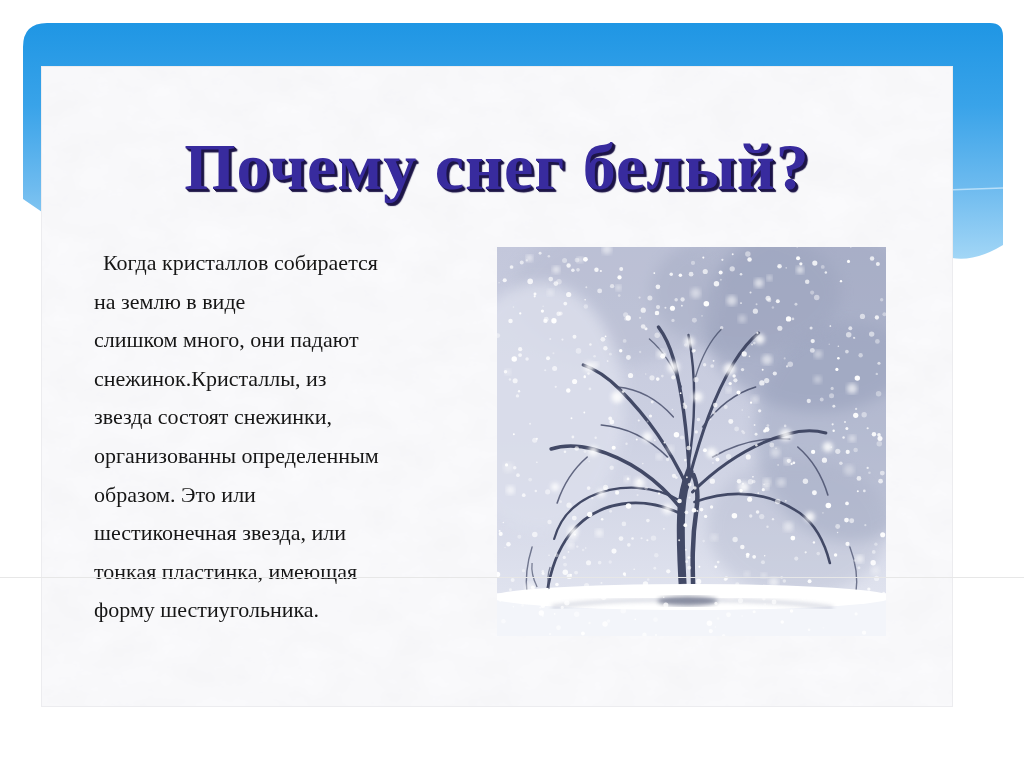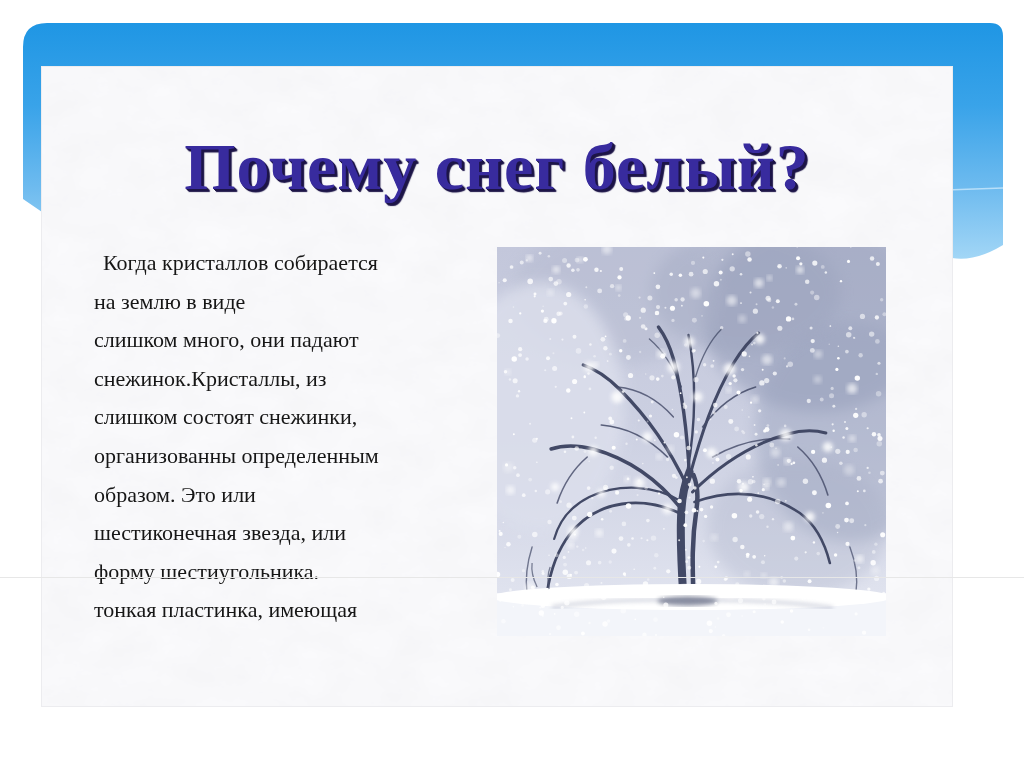--- a/index.html
+++ b/index.html
@@ -77,26 +77,26 @@
       <rect x="0" y="0" width="100%" height="100%" filter="url(#paperNoise)"></rect>
     </svg>
 
     <h1 class="title">Почему снег белый?</h1>
 
     <div class="body-text">
       <div class="line">Когда кристаллов собирается</div>
       <div class="line">на землю в виде</div>
       <div class="line">слишком много, они падают</div>
       <div class="line">снежинок.Кристаллы, из</div>
-      <div class="line">слишком состоят снежинки,</div>
+      <div class="line">звезда состоят снежинки,</div>
       <div class="line">организованны определенным</div>
       <div class="line">образом. Это или</div>
       <div class="line">шестиконечная звезда, или</div>
+      <div class="line">тонкая пластинка, имеющая</div>
       <div class="line">форму шестиугольника.</div>
-      <div class="line">тонкая пластинка, имеющая</div>
     </div>
 
     <div class="photo">
       <svg viewBox="0 0 388 389" xmlns="http://www.w3.org/2000/svg" preserveAspectRatio="none">
         <defs>
           <linearGradient id="skyGrad" x1="0" y1="0" x2="0" y2="1">
             <stop offset="0" stop-color="#c3c7db"></stop>
             <stop offset="0.45" stop-color="#cbcfe1"></stop>
             <stop offset="0.88" stop-color="#dfe2ee"></stop>
             <stop offset="1" stop-color="#eef0f7"></stop>

